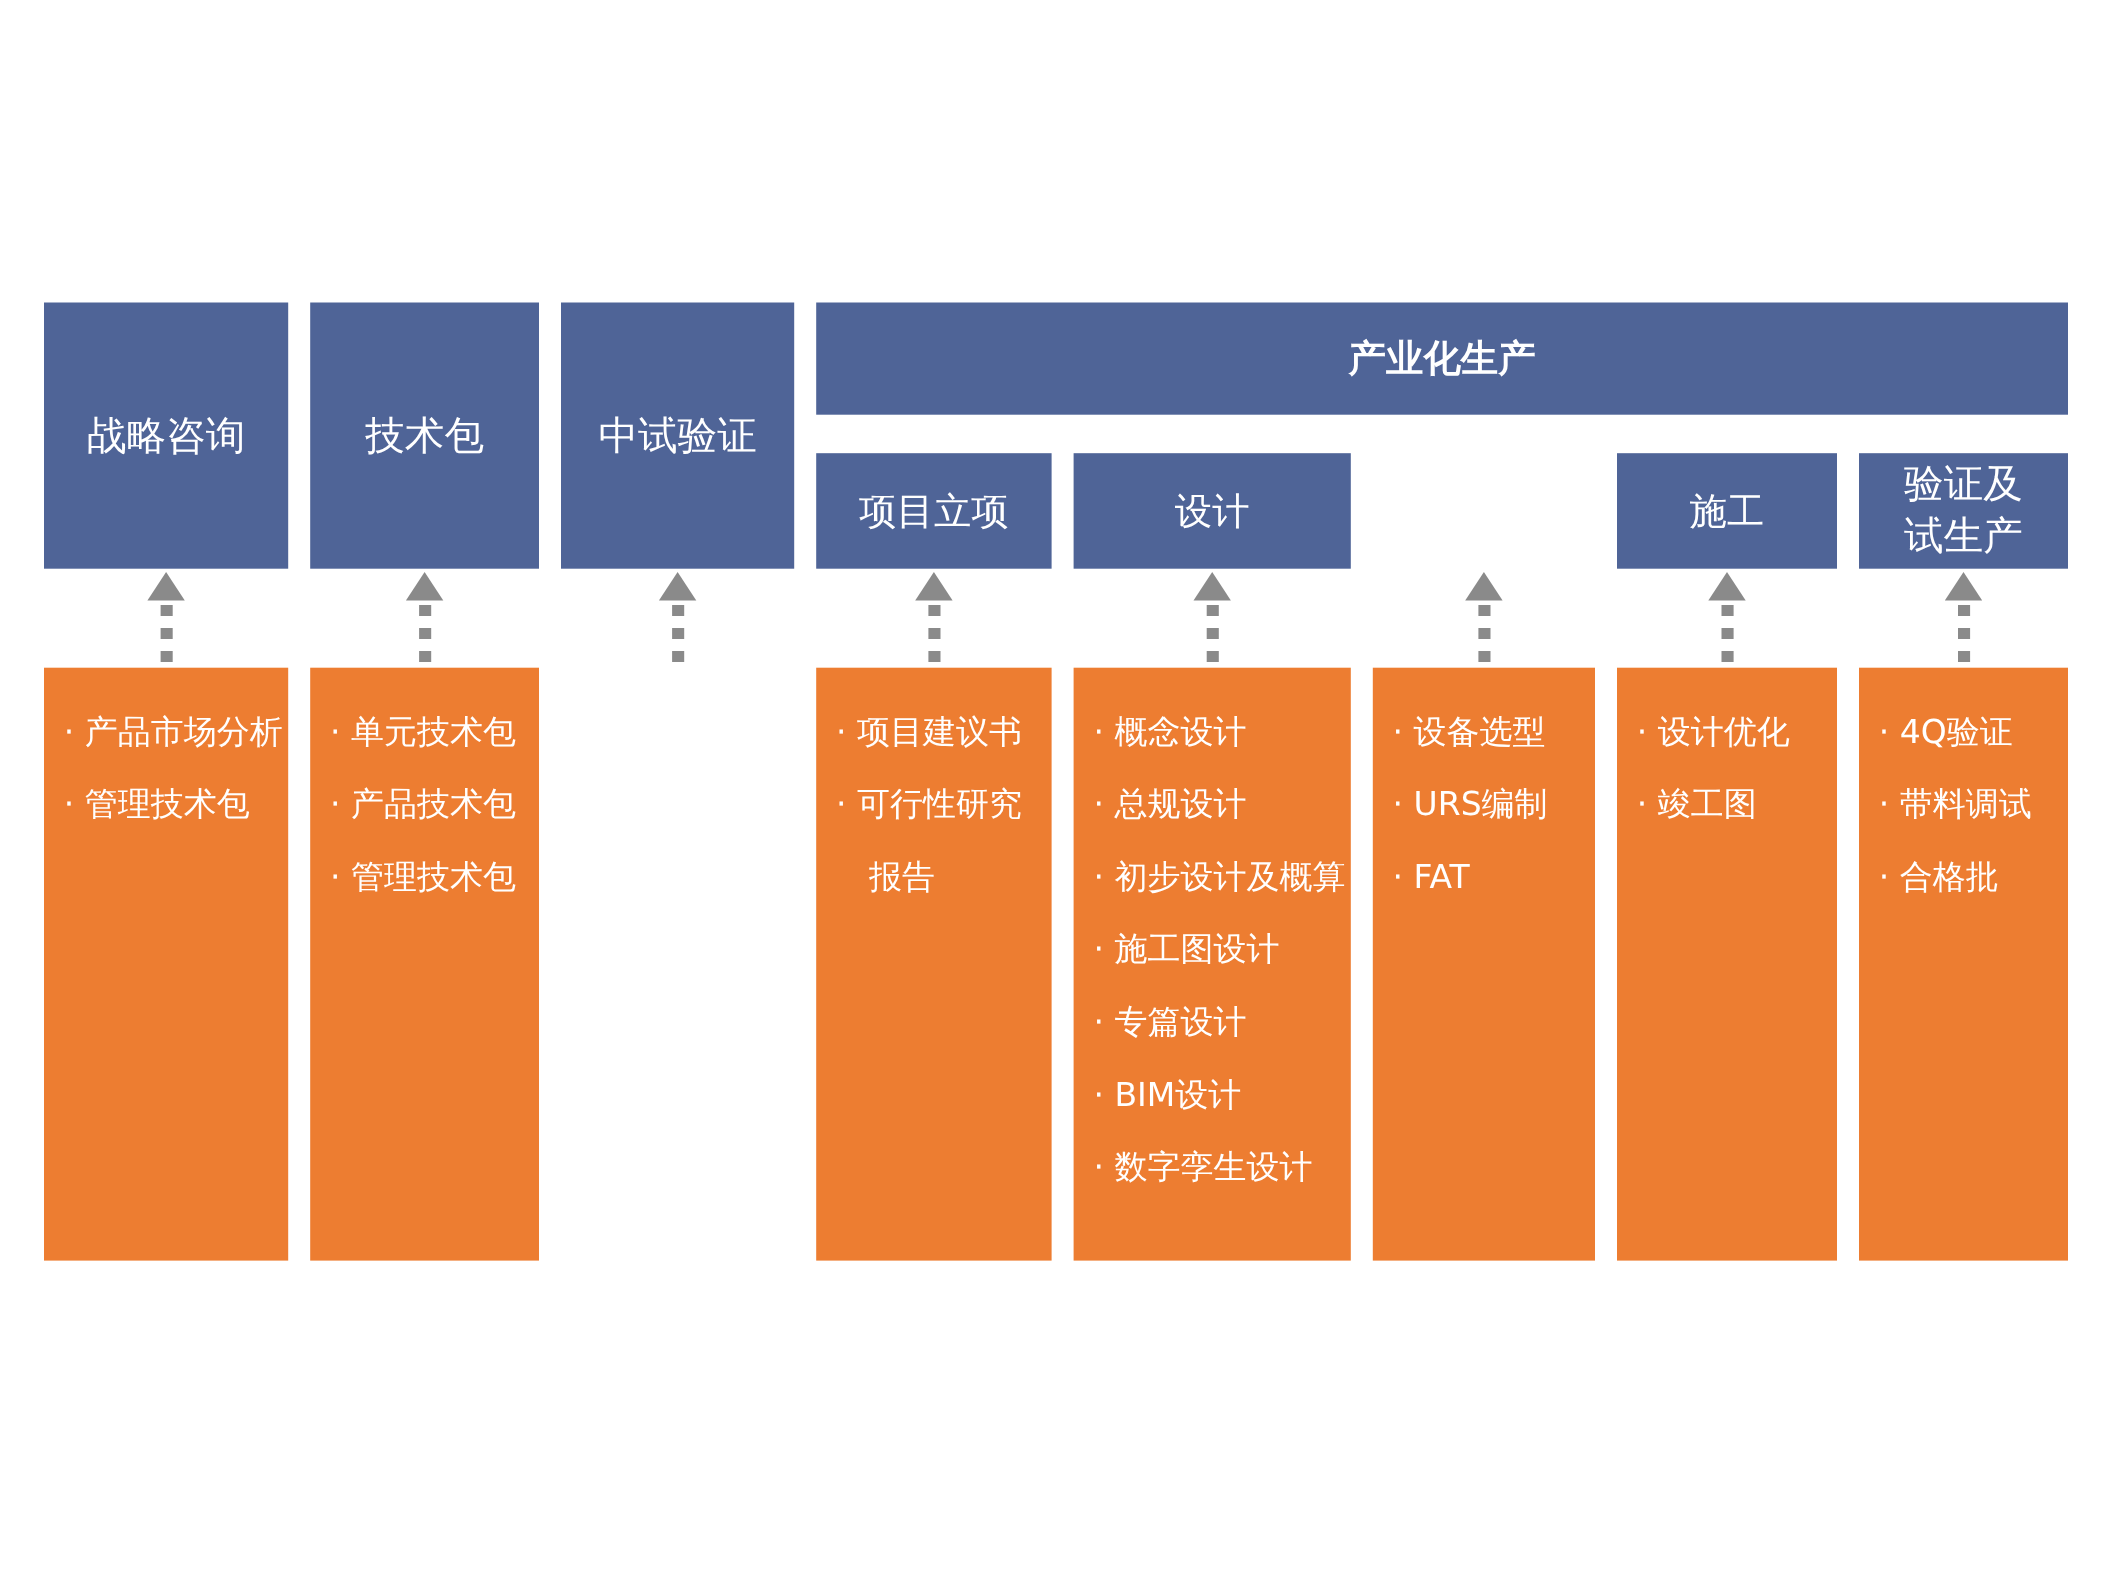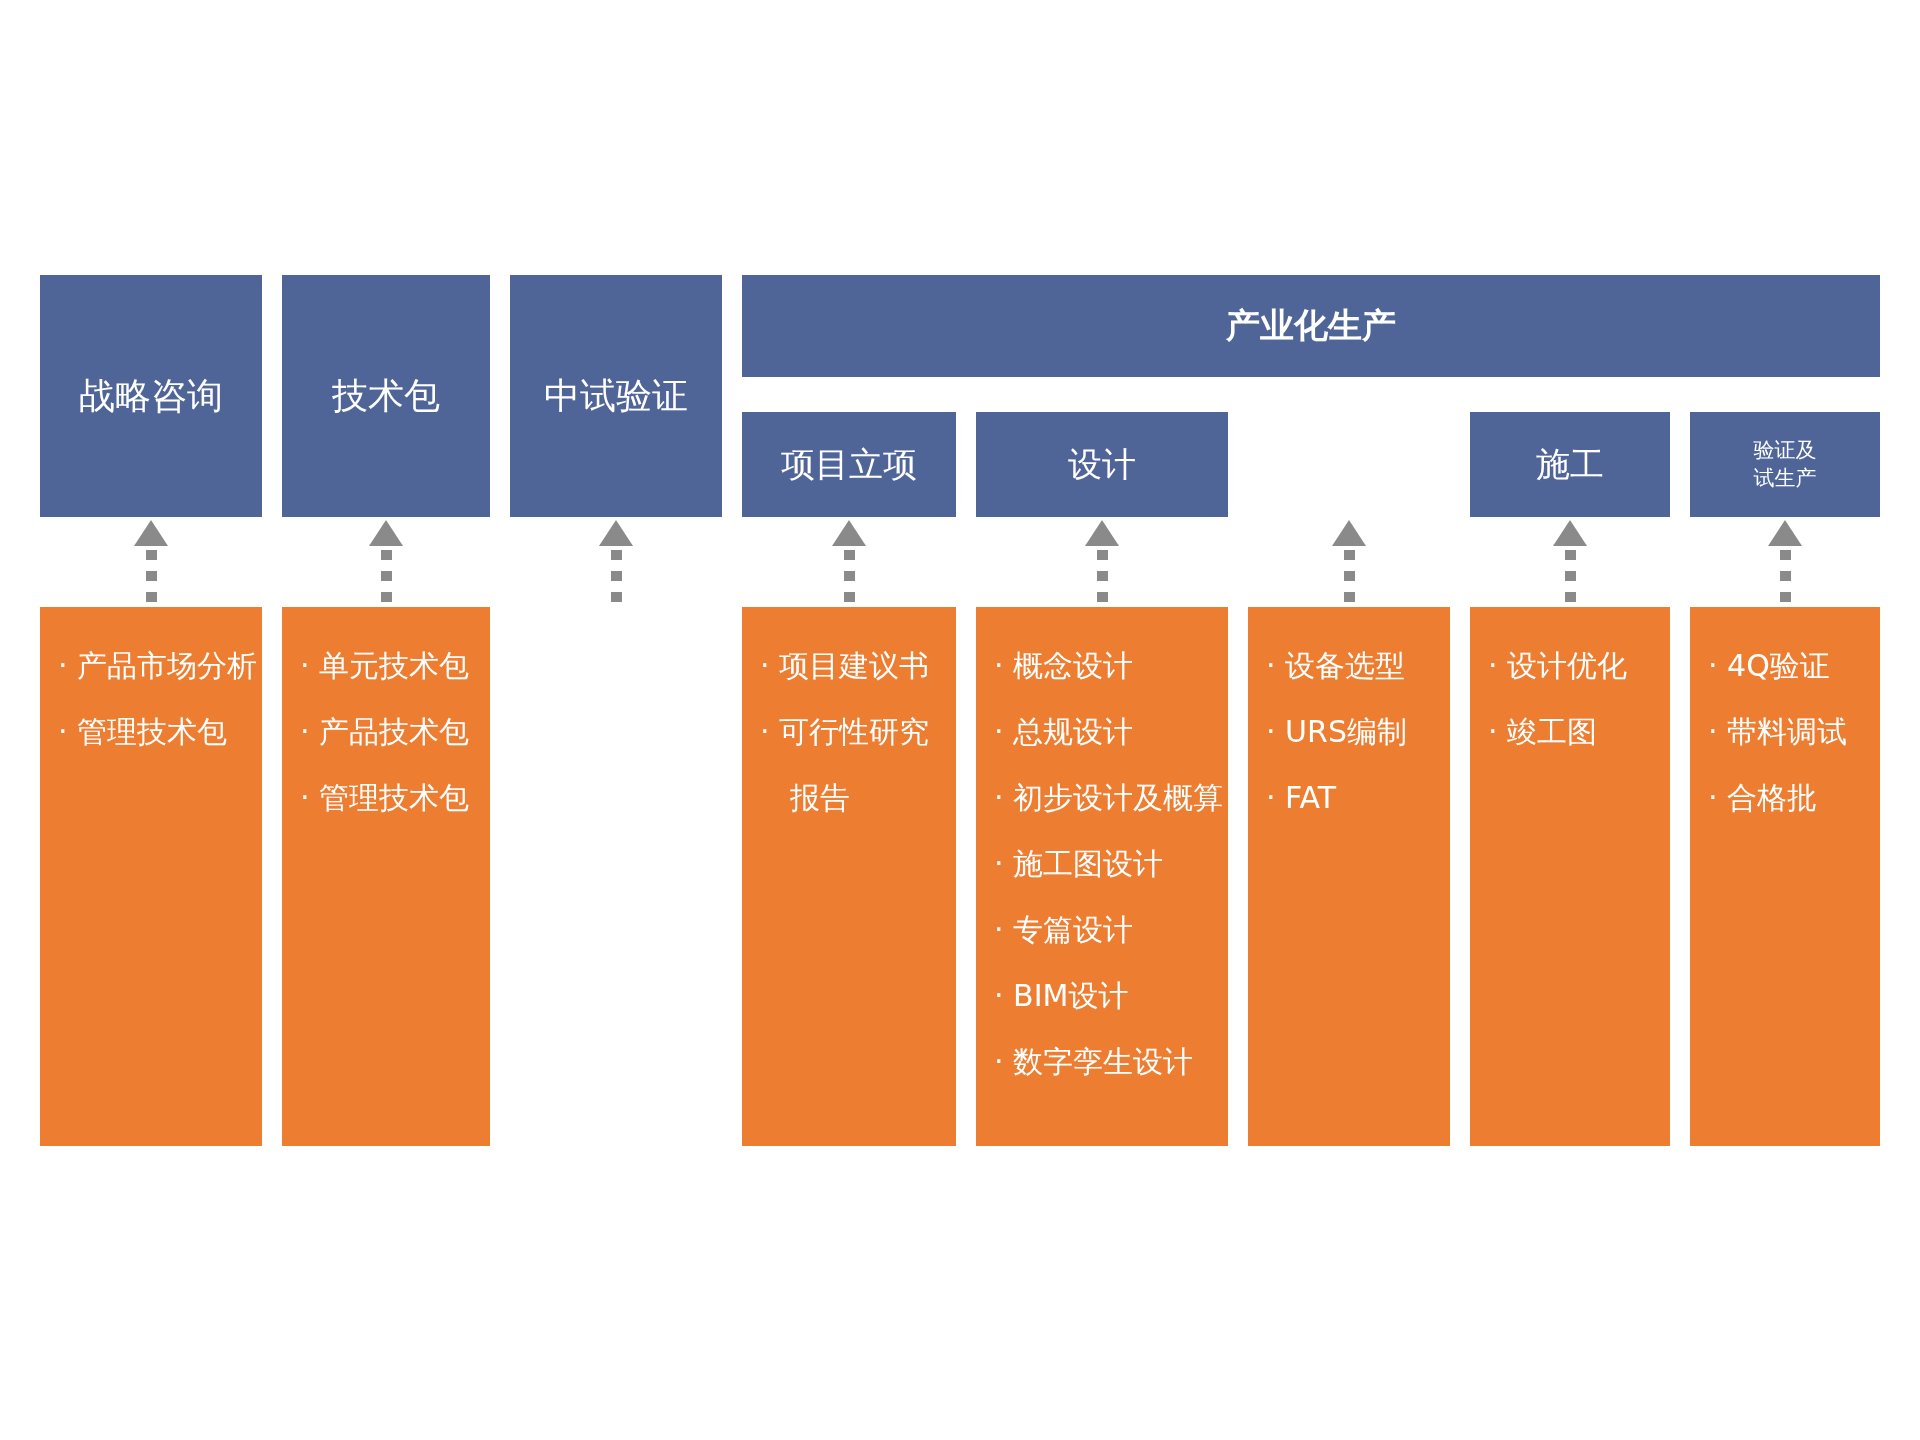--- a/index.html
+++ b/index.html
@@ -39,21 +39,21 @@
   }
   .tall{grid-row:1 / 4;font-size:36px;}
   .banner{
     grid-row:1;grid-column:4 / 9;
     background:var(--blue);
     color:var(--white);
     display:flex;align-items:center;justify-content:center;
     font-weight:bold;font-size:34px;
   }
   .sub{grid-row:3;font-size:34px;}
-  .sub.multiline{font-size:21px;line-height:1.3;white-space:pre-line;}
+  .sub.multiline{font-size:36px;line-height:1.3;white-space:pre-line;}
 
   .arrow{
     grid-row:4;
     display:flex;flex-direction:column;align-items:center;
     padding-top:3px;
   }
   .tri{
     width:0;height:0;
     border-left:17px solid transparent;
     border-right:17px solid transparent;

